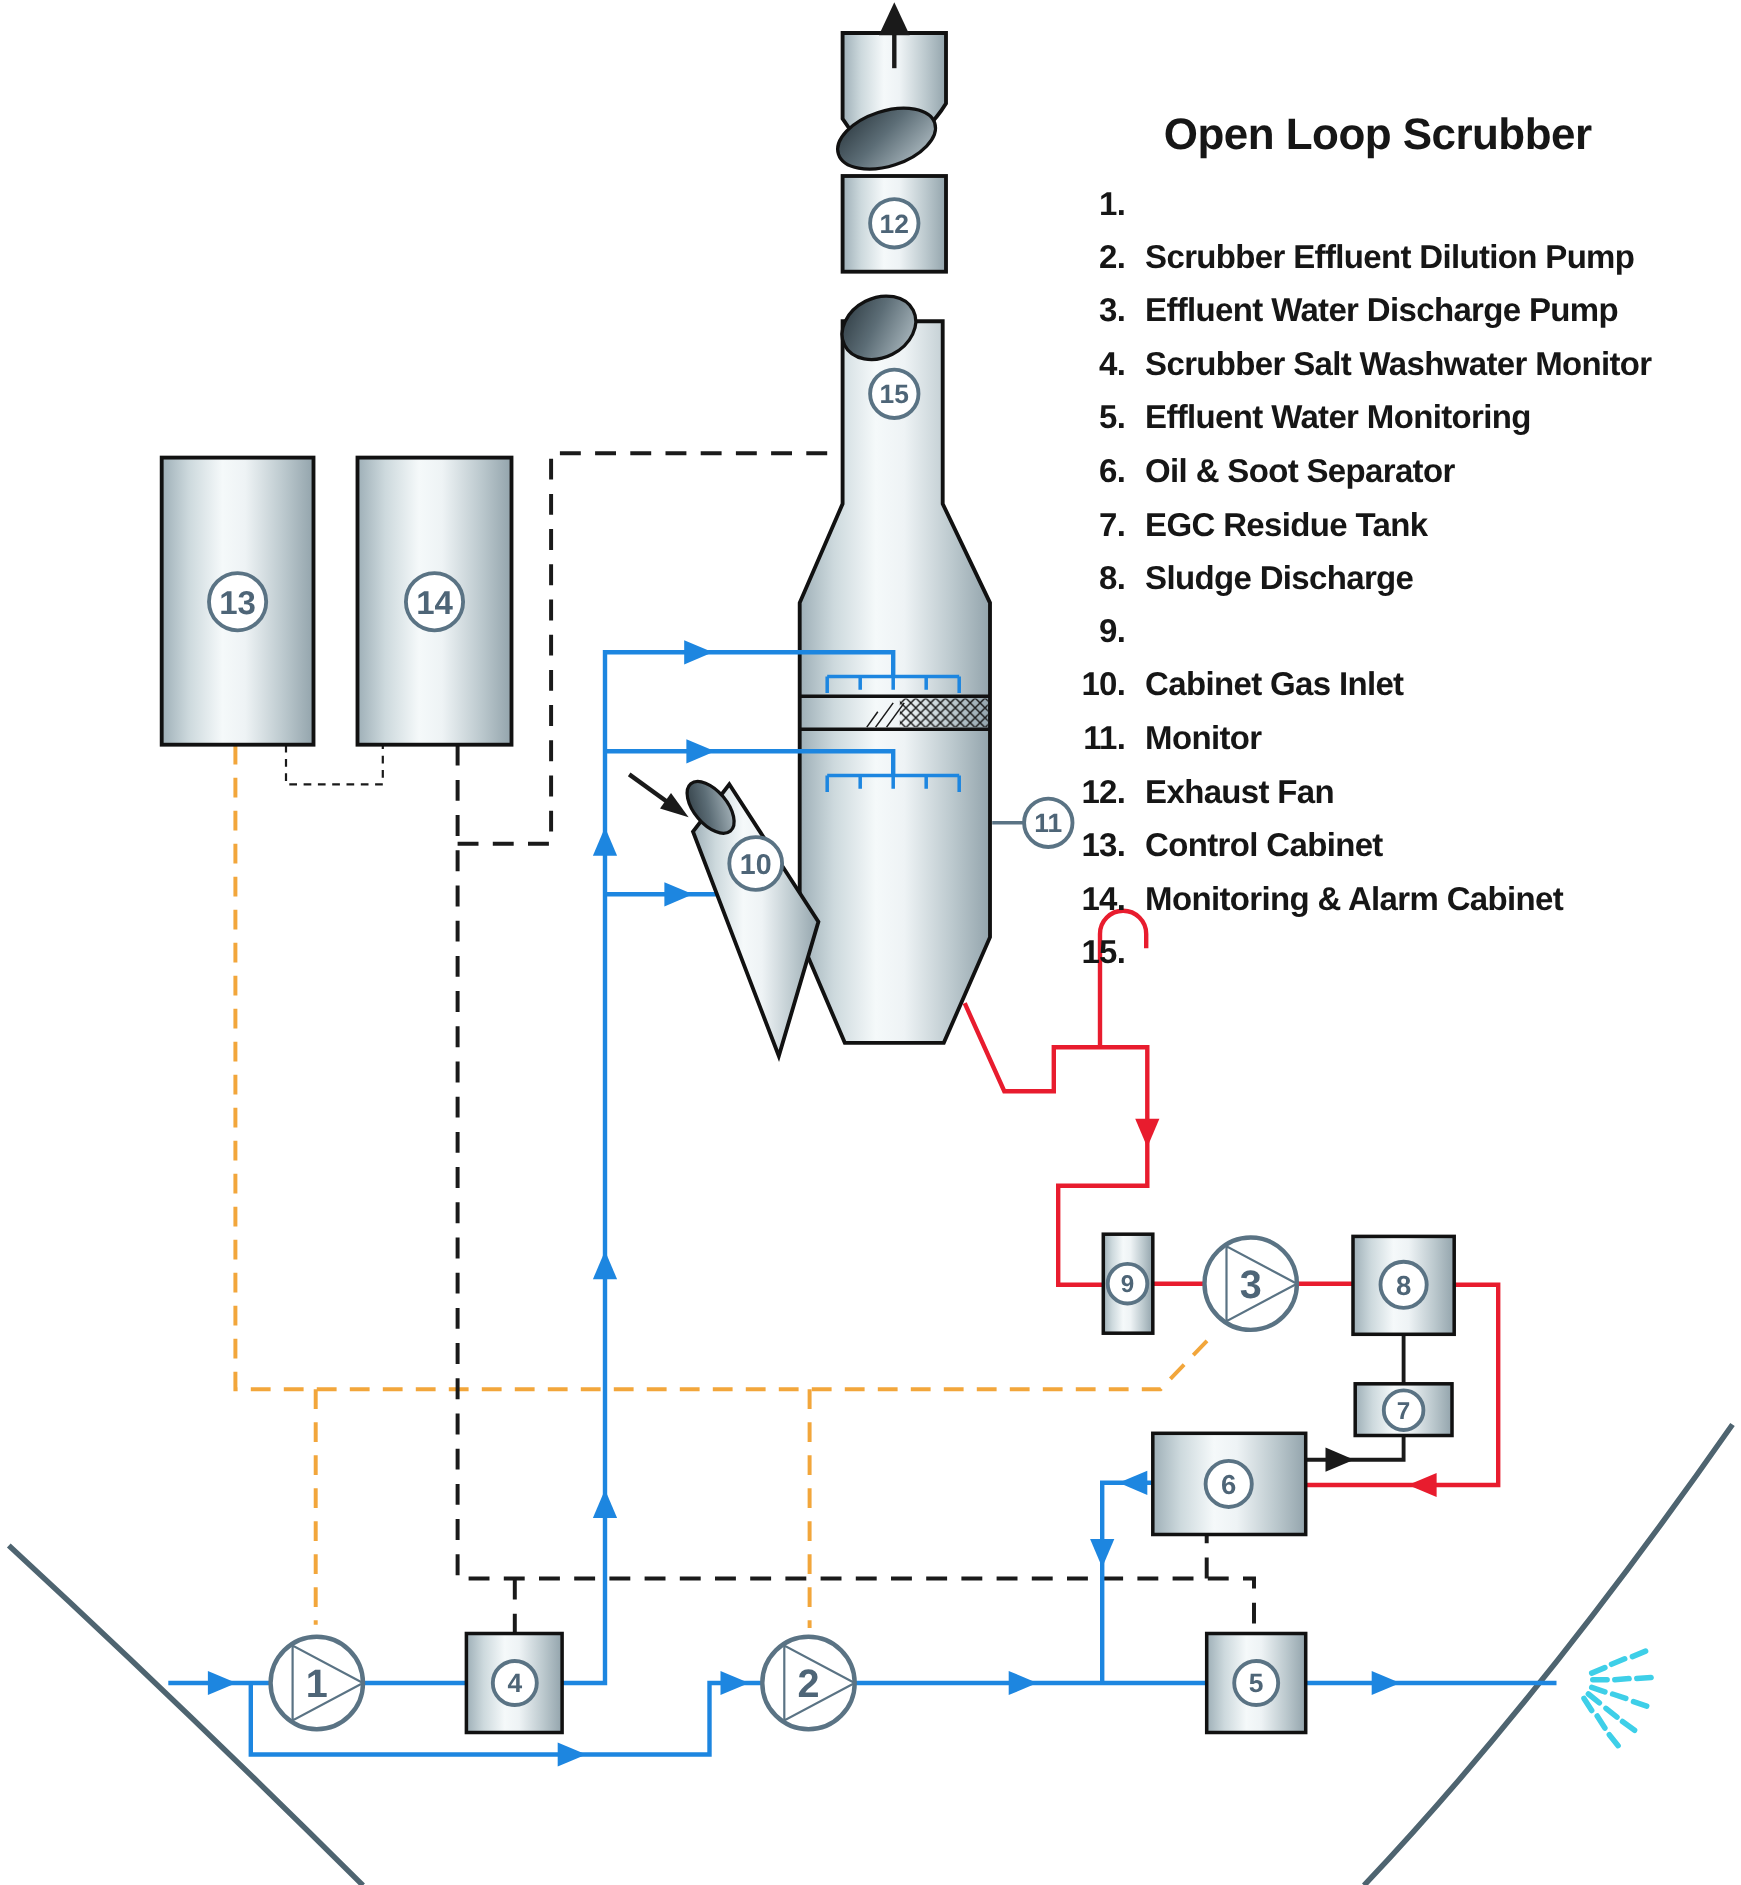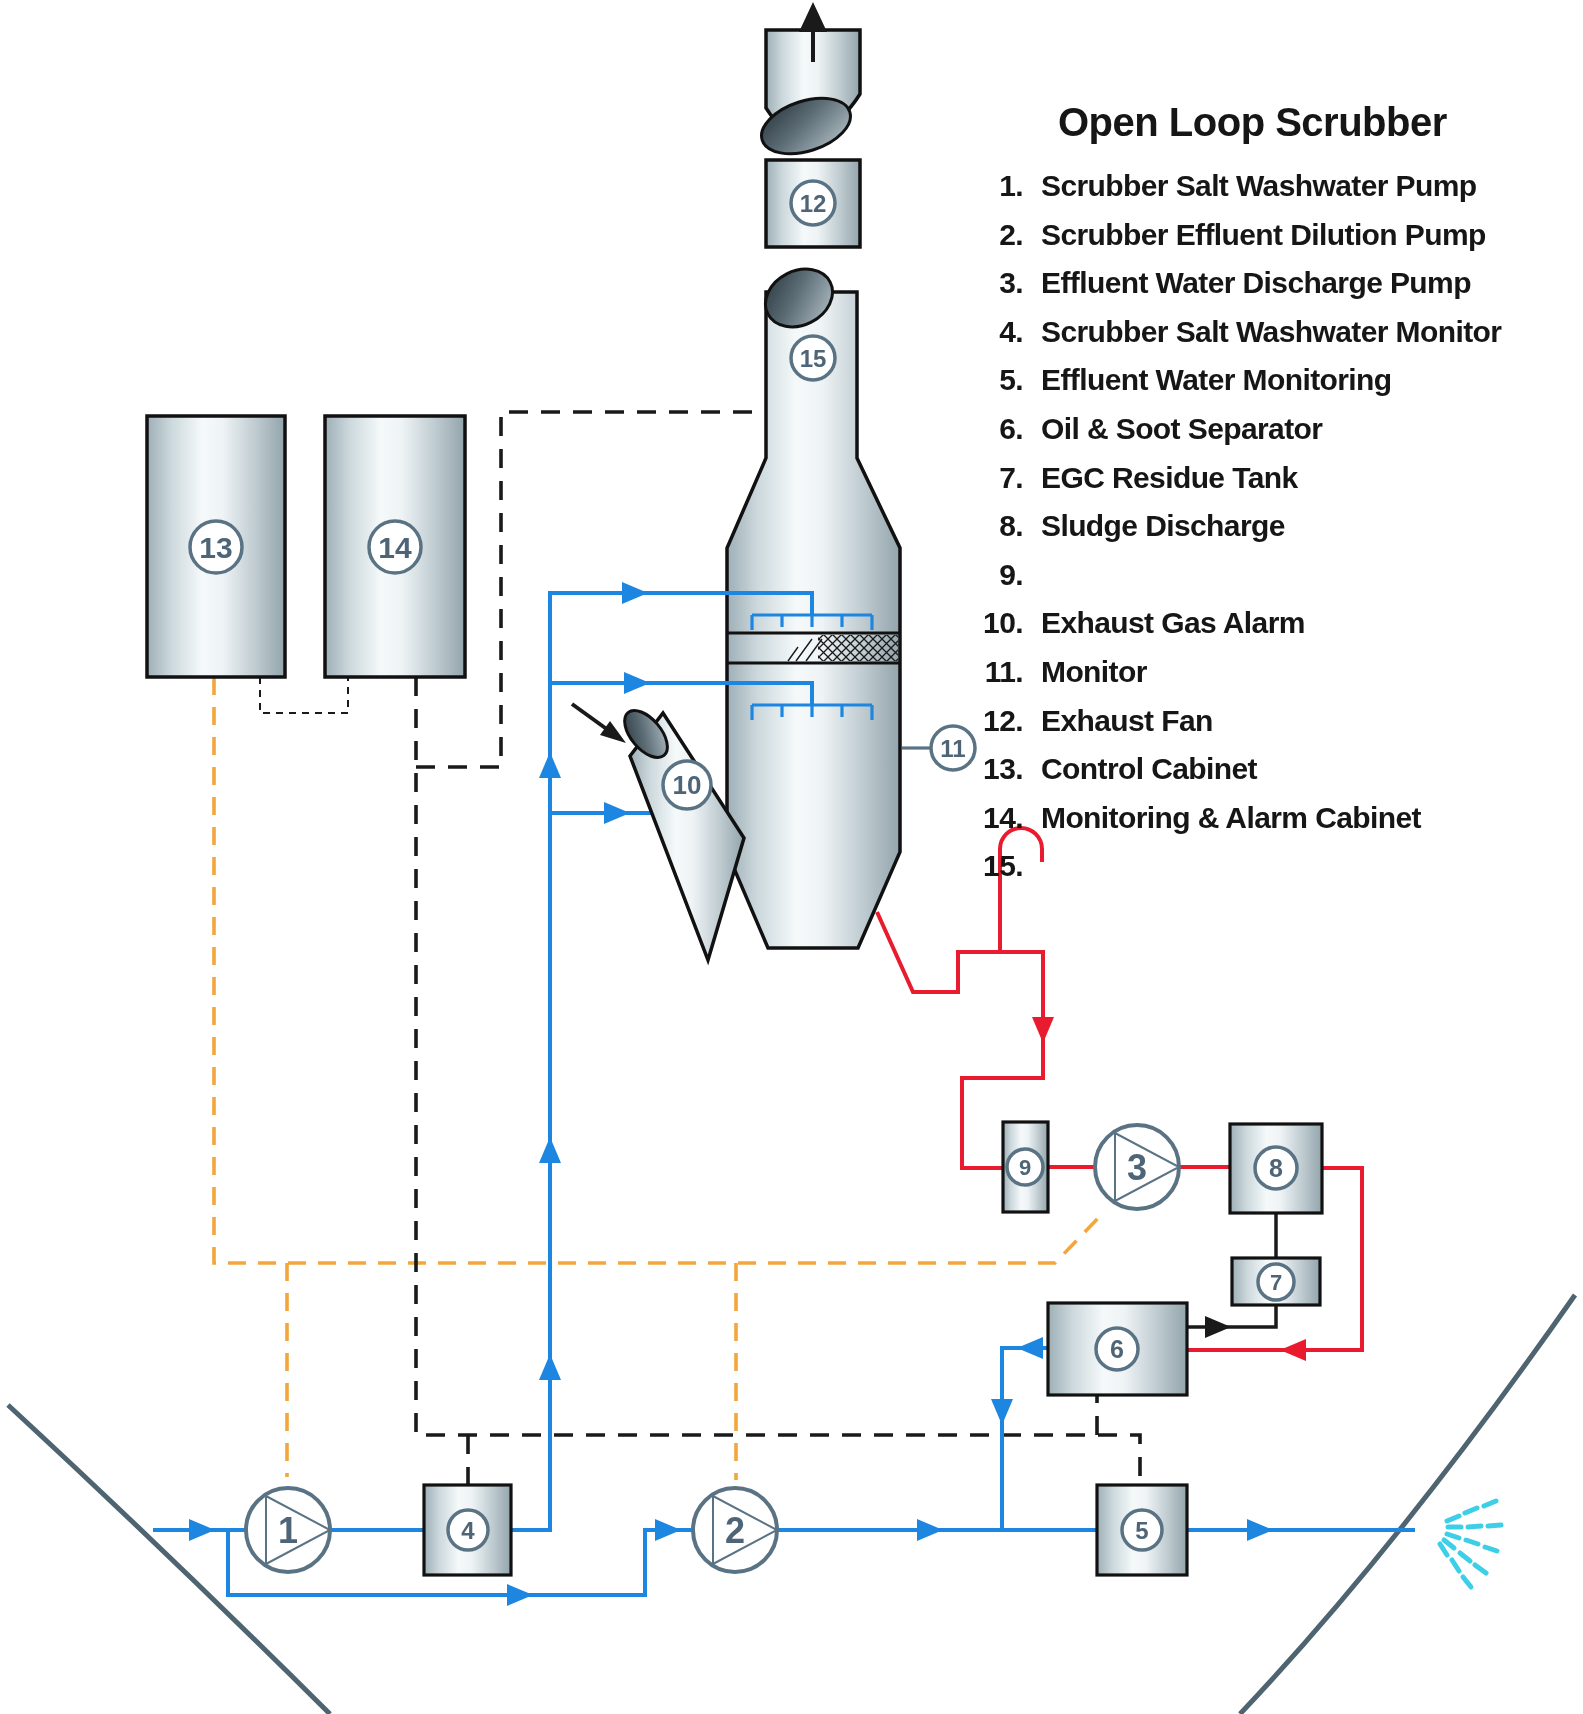--- a/index.html
+++ b/index.html
@@ -194,21 +194,20 @@
     <line x1="1452" y1="1560" x2="1459" y2="1571"></line>
     <line x1="1463" y1="1577" x2="1471" y2="1587"></line>
   </g>
 </svg>
 
 <div class="legend">
   <div class="legend-title">Open Loop Scrubber</div>
   <div class="legend-rows">
     <div class="legend-row">
           <span class="num">1.</span>
-          <span class="lbl">Scrubber Salt Washwater Pump</span>
         </div>
     <div class="legend-row">
           <span class="num">2.</span>
           <span class="lbl">Scrubber Effluent Dilution Pump</span>
         </div>
     <div class="legend-row">
           <span class="num">3.</span>
           <span class="lbl">Effluent Water Discharge Pump</span>
         </div>
     <div class="legend-row">
@@ -229,21 +228,21 @@
         </div>
     <div class="legend-row">
           <span class="num">8.</span>
           <span class="lbl">Sludge Discharge</span>
         </div>
     <div class="legend-row">
           <span class="num">9.</span>
         </div>
     <div class="legend-row">
           <span class="num">10.</span>
-          <span class="lbl">Exhaust Gas Alarm</span>
+          <span class="lbl">Cabinet Gas Inlet</span>
         </div>
     <div class="legend-row">
           <span class="num">11.</span>
           <span class="lbl">Monitor</span>
         </div>
     <div class="legend-row">
           <span class="num">12.</span>
           <span class="lbl">Exhaust Fan</span>
         </div>
     <div class="legend-row">

